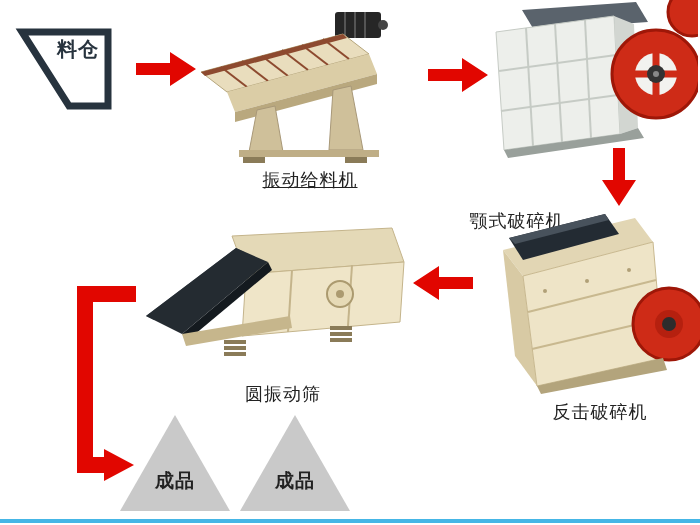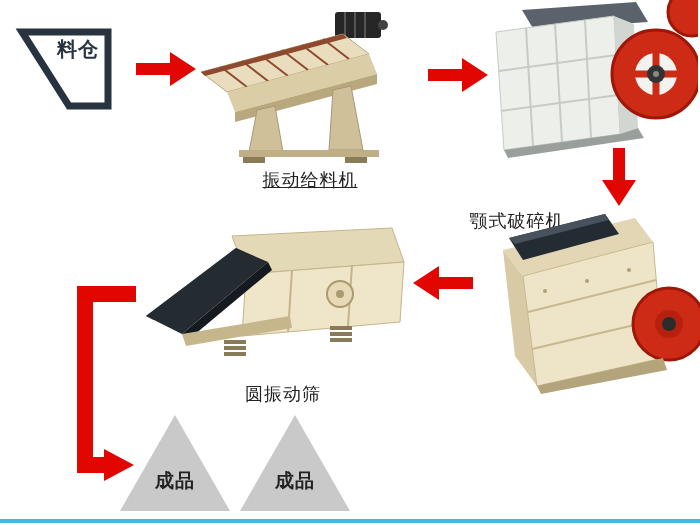--- a/index.html
+++ b/index.html
@@ -95,20 +95,21 @@
     <circle cx="58" cy="95" r="2" fill="#b0a077"></circle>
     <circle cx="100" cy="85" r="2" fill="#b0a077"></circle>
     <circle cx="142" cy="74" r="2" fill="#b0a077"></circle>
     <g>
       <circle cx="182" cy="128" r="36" fill="#ce2b17" stroke="#9e1708" stroke-width="3"></circle>
       <circle cx="182" cy="128" r="14" fill="#b5200f"></circle>
       <circle cx="182" cy="128" r="7" fill="#2c2c2c"></circle>
     </g>
     <polygon points="50,190 176,162 180,174 54,198" fill="#b3a47c"></polygon>
   </svg>
+  <span class="label" style="left:535px;top:400px;width:130px;">反击破碎机</span>
 
   <svg class="abs" style="left:413px;top:266px;" width="60" height="34" viewBox="0 0 60 34">
     <polygon points="60,11 26,11 26,0 0,17 26,34 26,23 60,23" fill="#e10600"></polygon>
   </svg>
 
   <svg class="abs" style="left:140px;top:222px;" width="270" height="150" viewBox="0 0 270 150">
     <polygon points="92,14 252,6 264,40 106,52" fill="#e4d9b7" stroke="#c4b48b" stroke-width="1"></polygon>
     <polygon points="106,52 264,40 260,100 102,114" fill="#efe5c8" stroke="#c4b48b" stroke-width="1"></polygon>
     <line x1="152" y1="48" x2="148" y2="110" stroke="#c4b48b" stroke-width="2"></line>
     <line x1="212" y1="43" x2="208" y2="104" stroke="#c4b48b" stroke-width="2"></line>

